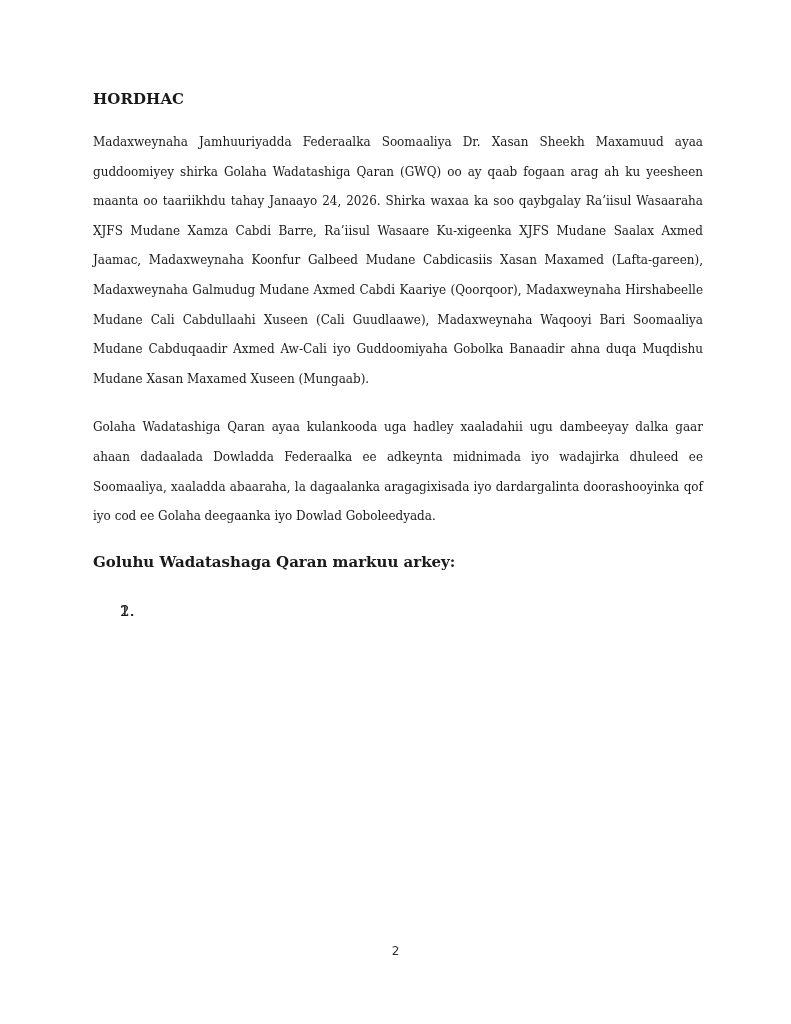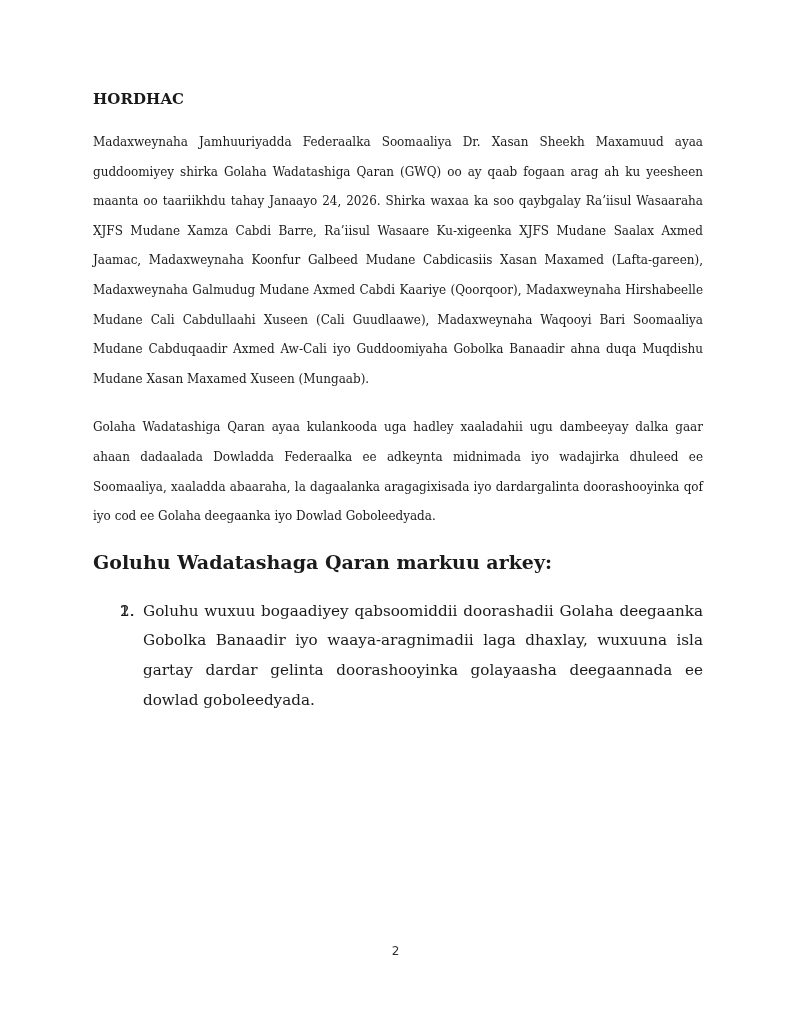--- a/index.html
+++ b/index.html
@@ -9,21 +9,21 @@
     font-family: "DejaVu Serif", "Liberation Serif", serif; color: #1a1a1a;
   }
   .content { position: absolute; left: 93px; top: 88px; width: 610px; }
   .heading {
     font-weight: bold; font-size: 15px; line-height: 22px; margin: 0 0 18px 0;
     letter-spacing: 0.1px;
   }
   .para {
     font-size: 12px; line-height: 29.6px; margin: 0 0 19px 0; text-align: justify;
   }
-  .sub-heading { font-weight: bold; font-size: 19px; line-height: 22px; margin: 0 0 24px 0; }
+  .sub-heading { font-weight: bold; font-size: 15px; line-height: 22px; margin: 0 0 24px 0; }
   .sub-heading .trail { font-weight: normal; }
   ol.points { margin: 0; padding: 0; list-style: none; }
   ol.points li { position: relative; padding-left: 50px; font-size: 15.2px; line-height: 29.6px; text-align: justify; margin-left: 0; }
   ol.points li .num { position: absolute; left: 27px; top: 0; }
   .page-number {
     position: absolute; top: 944px; left: 0; width: 791px; text-align: center;
     font-family: "DejaVu Sans", "Liberation Sans", sans-serif; font-size: 12px; color: #333;
   }
 </style>
 </head>
@@ -37,19 +37,18 @@
     <p class="para">Golaha Wadatashiga Qaran ayaa kulankooda uga hadley xaaladahii ugu dambeeyay dalka gaar ahaan dadaalada Dowladda Federaalka ee adkeynta midnimada iyo wadajirka dhuleed ee Soomaaliya, xaaladda abaaraha, la dagaalanka aragagixisada iyo dardargalinta doorashooyinka qof iyo cod ee Golaha deegaanka iyo Dowlad Goboleedyada.</p>
 
     <div class="sub-heading">Goluhu Wadatashaga Qaran markuu arkey:</div>
 
     <ol class="points">
       <li>
         <span class="num">1.</span>
       </li>
       <li>
         <span class="num">2.</span>
-        <span>Goluhu wuxuu bogaadiyey qabsoomiddii doorashadii Golaha deegaanka Gobolka Banaadir iyo waaya-aragnimadii laga dhaxlay, wuxuuna isla gartay dardar gelinta doorashooyinka golayaasha deegaannada ee dowlad goboleedyada.</span>
       </li>
     </ol>
   </div>
 
   <div class="page-number">2</div>
 </div>
 
 </body></html>

